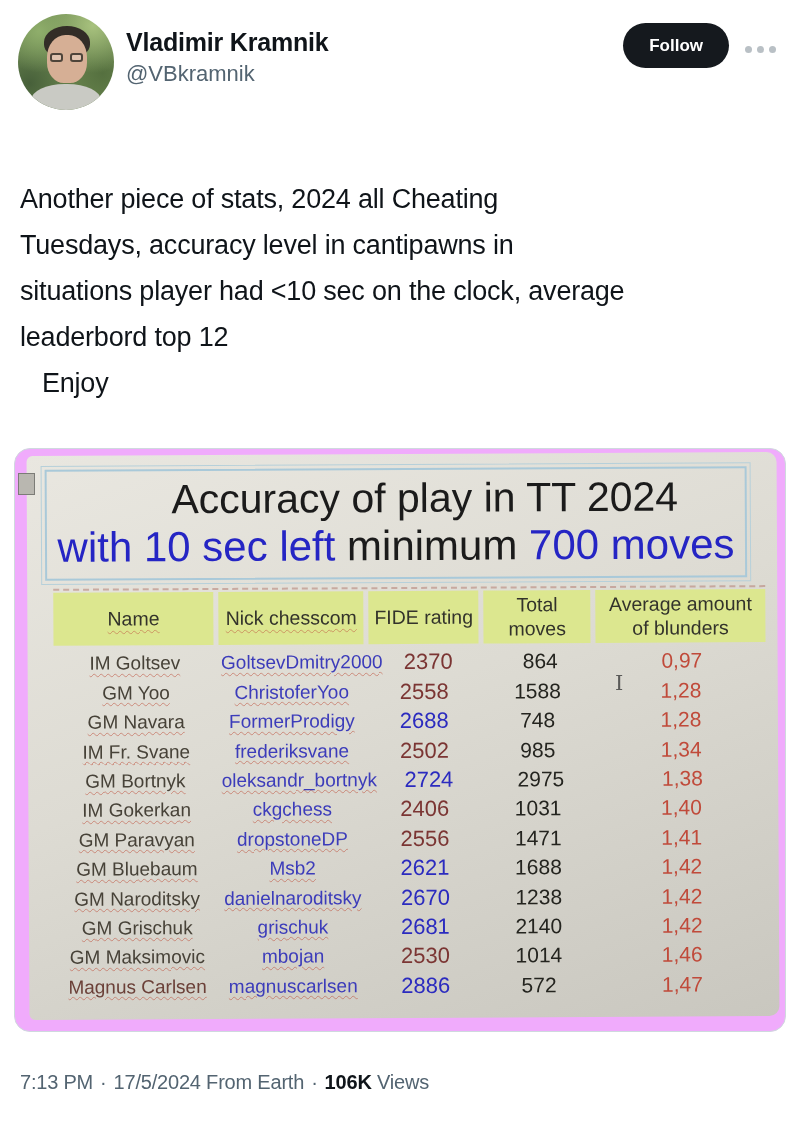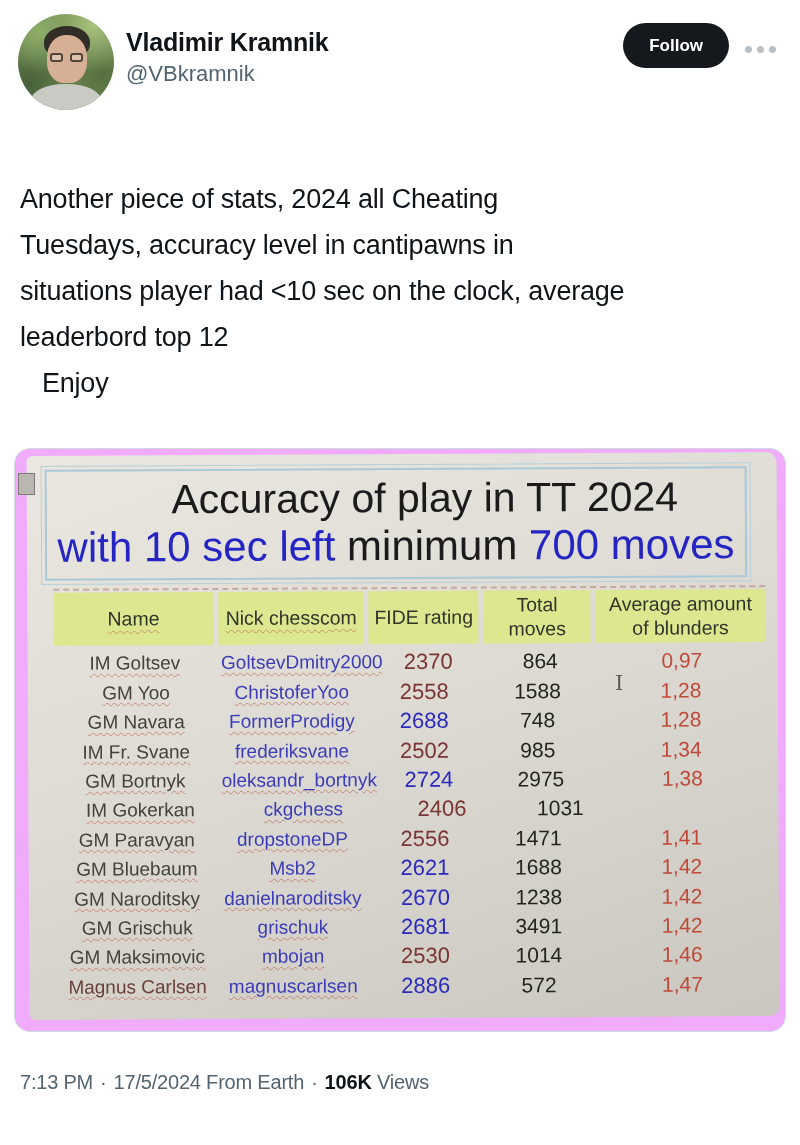--- a/index.html
+++ b/index.html
@@ -162,20 +162,21 @@
     <div class="w3 rt hi">2724</div>
     <div class="w4 mv">2975</div>
     <div class="w5 bl">1,38</div>
   </div>
 
   <div class="trow">
     <div class="w1"><span class="nm">IM Gokerkan</span></div>
     <div class="w2"><span class="nk">ckgchess</span></div>
     <div class="w3 rt">2406</div>
     <div class="w4 mv">1031</div>
+    <div class="w5 bl">1,40</div>
   </div>
 
   <div class="trow">
     <div class="w1"><span class="nm">GM Paravyan</span></div>
     <div class="w2"><span class="nk">dropstoneDP</span></div>
     <div class="w3 rt">2556</div>
     <div class="w4 mv">1471</div>
     <div class="w5 bl">1,41</div>
   </div>
 
@@ -192,21 +193,21 @@
     <div class="w2"><span class="nk">danielnaroditsky</span></div>
     <div class="w3 rt hi">2670</div>
     <div class="w4 mv">1238</div>
     <div class="w5 bl">1,42</div>
   </div>
 
   <div class="trow">
     <div class="w1"><span class="nm">GM Grischuk</span></div>
     <div class="w2"><span class="nk">grischuk</span></div>
     <div class="w3 rt hi">2681</div>
-    <div class="w4 mv">3491</div>
+    <div class="w4 mv">2140</div>
     <div class="w5 bl">1,42</div>
   </div>
 
   <div class="trow">
     <div class="w1"><span class="nm">GM Maksimovic</span></div>
     <div class="w2"><span class="nk">mbojan</span></div>
     <div class="w3 rt">2530</div>
     <div class="w4 mv">1014</div>
     <div class="w5 bl">1,46</div>
   </div>

